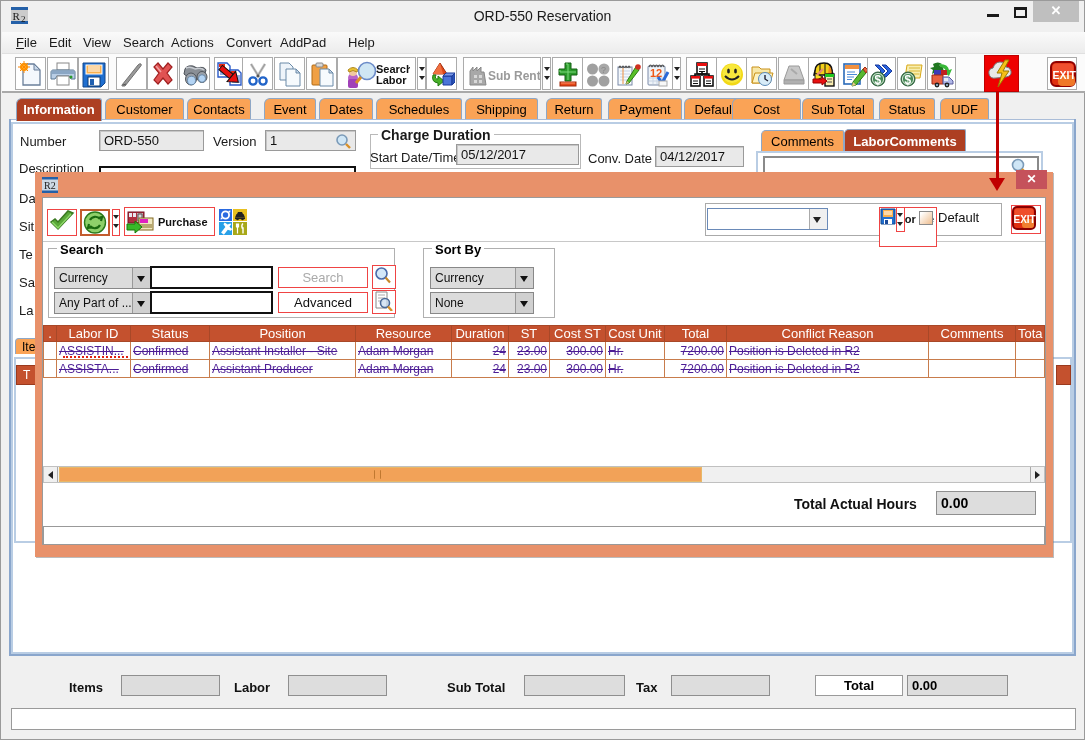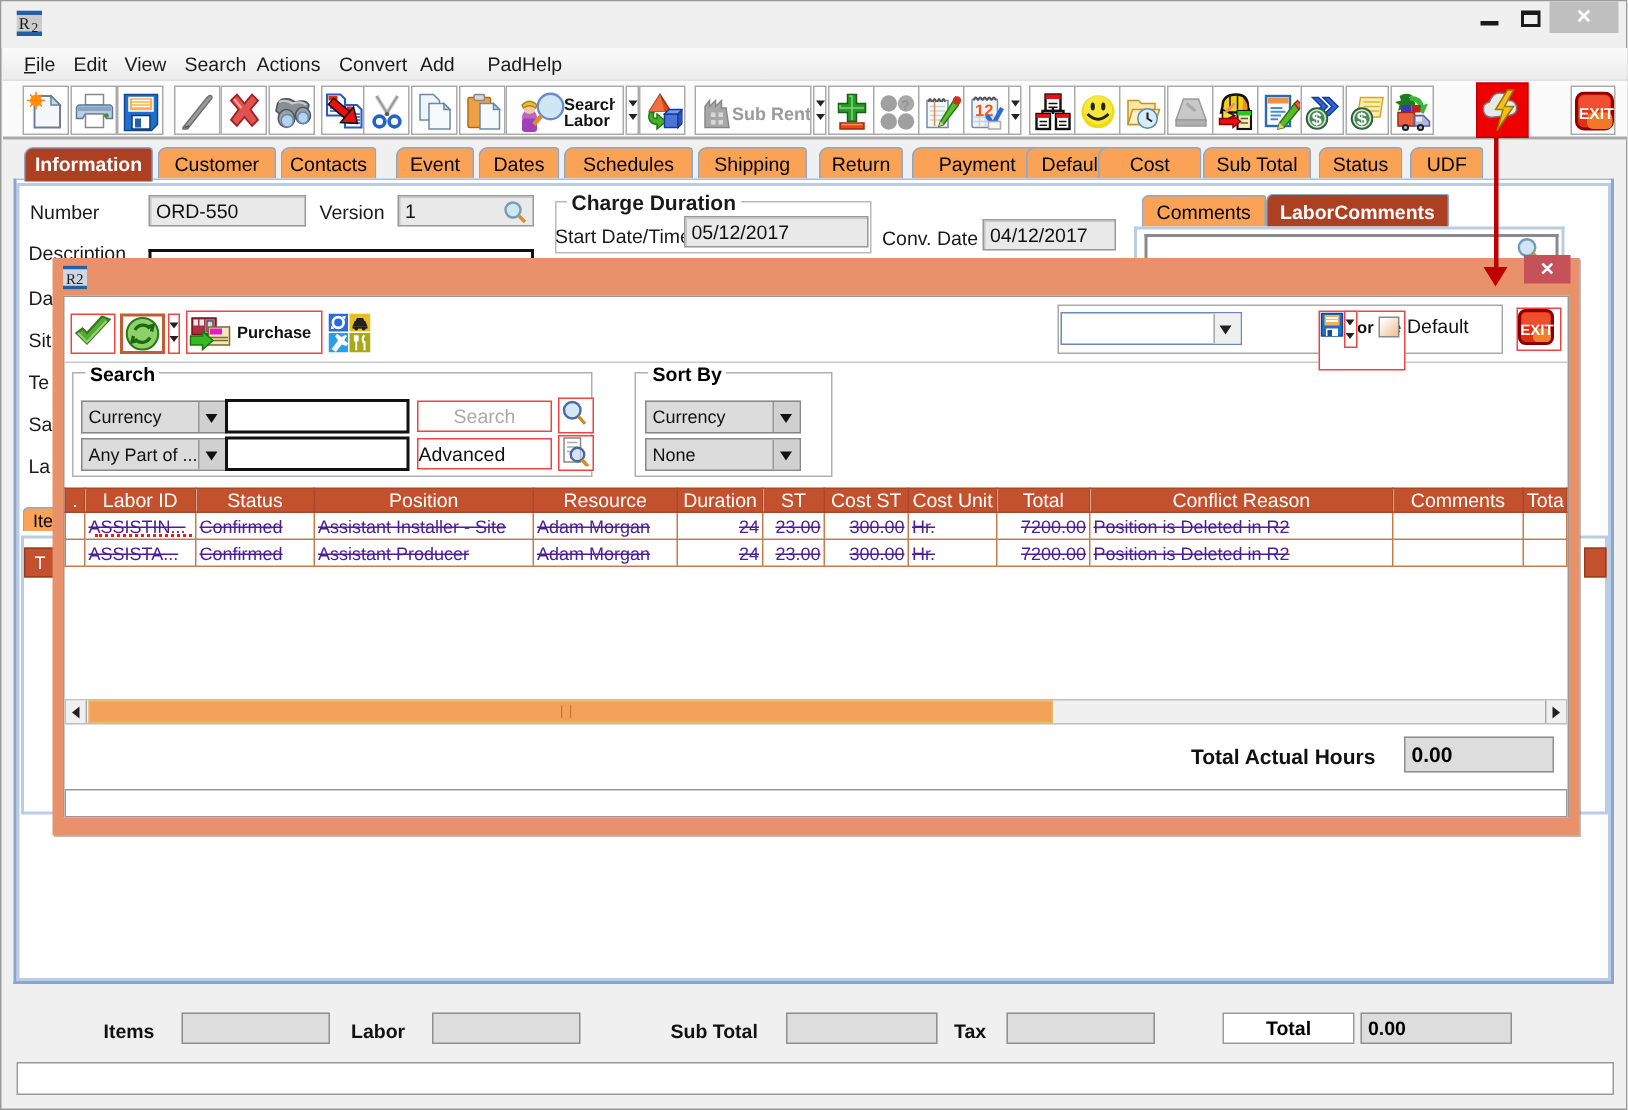--- a/index.html
+++ b/index.html
@@ -42,40 +42,41 @@
 .ddl::after{content:"";position:absolute;right:5px;top:8px;border:4px solid transparent;border-top:6px solid #111}
 .ddl::before{content:"";position:absolute;right:0;top:0;width:17px;height:20px;border-left:1px solid #999;background:#d0d0d0}
 #grid td{border:1px solid #c87c4c;height:18px;padding:0 2px;overflow:hidden;white-space:nowrap;color:#4c1d95}
 #grid .gr td{font-size:12px}
 #grid .gh td{background:#c4512e;color:#fff;text-align:center;height:16px;border:1px solid #a84828}
 #grid .r{text-align:right}
 #grid s{text-decoration-thickness:1px}
 </style></head><body>
 <div class="win">
   <div class="titlebar">
+    <div class="title">ORD-550 Reservation</div>
     <svg class="abs" style="left:10px;top:6px" width="17" height="17" viewBox="0 0 17 17">
         <rect x="0" y="0" width="17" height="17" fill="#cbcbcb"></rect>
         <rect x="0" y="0" width="17" height="3" fill="#2460a8"></rect>
         <rect x="0" y="14" width="17" height="3" fill="#2460a8"></rect>
         <text x="1.5" y="12.5" font-size="11" font-family="Liberation Serif,serif" fill="#1a1a1a">R</text>
         <text x="10" y="14.5" font-size="9" font-family="Liberation Serif,serif" fill="#1a1a1a">2</text>
       </svg>
     <div class="minico"></div>
     <div class="maxico"></div>
     <div class="closebtn">✕</div>
   </div>
   <div class="menubar">
     <div class="menu" style="left:14px"><span style="text-decoration:underline">F</span>ile</div>
     <div class="menu" style="left:47px">Edit</div>
     <div class="menu" style="left:81px">View</div>
     <div class="menu" style="left:121px">Search</div>
     <div class="menu" style="left:169px">Actions</div>
     <div class="menu" style="left:224px">Convert</div>
     <div class="menu" style="left:278px">Add</div>
-    <div class="menu" style="left:323px">Pad</div>
+    <div class="menu" style="left:301px">Pad</div>
     <div class="menu" style="left:346px">Help</div>
   </div>
   <div class="toolbar" id="toolbar">
   <div class="tbtn" style="left:13px">
         <svg width="26" height="27" viewBox="0 0 26 27">
           <path d="M5 3h11l6 6v15H5z" fill="#f4f8fd" stroke="#6a7f9a" stroke-width="1.3"></path>
           <path d="M16 3l6 6h-6z" fill="#c8d8ea" stroke="#6a7f9a"></path>
           <circle cx="6" cy="6" r="4" fill="#ff9a00"></circle>
           <circle cx="6" cy="6" r="2" fill="#ffd24d"></circle>
           <path d="M6 0v12M0 6h12M2 2l8 8M10 2l-8 8" stroke="#ff8400" stroke-width="1"></path>
@@ -342,21 +343,21 @@
   </div>
   <div class="tabrow">
     <div class="tab act" style="left:15px;width:86px">Information</div>
     <div class="tab" style="left:104px;width:79px">Customer</div>
     <div class="tab" style="left:186px;width:64px">Contacts</div>
     <div class="tab" style="left:263px;width:52px">Event</div>
     <div class="tab" style="left:318px;width:54px">Dates</div>
     <div class="tab" style="left:375px;width:86px">Schedules</div>
     <div class="tab" style="left:464px;width:73px">Shipping</div>
     <div class="tab" style="left:545px;width:56px">Return</div>
-    <div class="tab" style="left:607px;width:87px">Payment</div>
+    <div class="tab" style="left:607px;width:74px">Payment</div>
     <div class="tab" style="left:683px;width:62px">Default</div>
     <div class="tab" style="left:731px;width:69px">Cost</div>
     <div class="tab" style="left:801px;width:72px">Sub Total</div>
     <div class="tab" style="left:878px;width:56px">Status</div>
     <div class="tab" style="left:939px;width:49px">UDF</div>
   </div>
   <div style="position:absolute;left:10px;top:118px;width:1063px;height:3px;background:#fff;border-top:1px solid #aabdd8"></div>
   <div class="content" id="content">
     <div class="lbl" style="left:7px;top:10px">Number</div>
     <div class="gfield" style="left:86px;top:6px;width:105px">ORD-550</div>
@@ -481,21 +482,21 @@
     <div style="position:absolute;left:14px;top:44px;background:#fff;padding:0 3px;font-size:13px;font-weight:bold">Search</div>
     <div class="ddl" style="left:11px;top:69px;width:97px">Currency</div>
     <div style="position:absolute;left:107px;top:68px;width:123px;height:23px;background:#fff;border:2px solid #111"></div>
     <div class="dbtn" style="left:235px;top:69px;width:90px;height:21px;text-align:center;font-size:13px;color:#aaa;padding-top:2px">Search</div>
     <div class="dbtn" style="left:329px;top:67px;width:24px;height:24px"><svg width="19" height="19" viewBox="0 0 19 19">
           <circle cx="8.5" cy="7.5" r="5.5" fill="#d4e8f8" stroke="#4a6aa8" stroke-width="1.6"></circle>
           <path d="M12.5 11.5l4.5 5" stroke="#c88828" stroke-width="2.2"></path>
         </svg></div>
     <div class="ddl" style="left:11px;top:94px;width:97px">Any Part of ...</div>
     <div style="position:absolute;left:107px;top:93px;width:123px;height:23px;background:#fff;border:2px solid #111"></div>
-    <div class="dbtn" style="left:235px;top:94px;width:90px;height:21px;text-align:left;font-size:13px;color:#111;padding-top:2px">Advanced</div>
+    <div class="dbtn" style="left:235px;top:94px;width:90px;height:21px;text-align:center;font-size:13px;color:#111;padding-top:2px">Advanced</div>
     <div class="dbtn" style="left:329px;top:92px;width:24px;height:24px"><svg width="20" height="20" viewBox="0 0 20 20">
           <path d="M3 1h11v16H3z" fill="#fff" stroke="#888"></path>
           <path d="M5 4h7M5 7h7M5 10h5" stroke="#aaa"></path>
           <circle cx="12" cy="12" r="4.5" fill="rgba(200,220,240,.7)" stroke="#4a6a98" stroke-width="1.6"></circle>
           <path d="M15 15.5l4 4.5" stroke="#d89028" stroke-width="2.4"></path>
         </svg></div>
 
     <div style="position:absolute;left:380px;top:50px;width:132px;height:70px;border:1px solid #b0b0b0"></div>
     <div style="position:absolute;left:389px;top:44px;background:#fff;padding:0 3px;font-size:13px;font-weight:bold">Sort By</div>
     <div class="ddl" style="left:387px;top:69px;width:104px">Currency</div>

